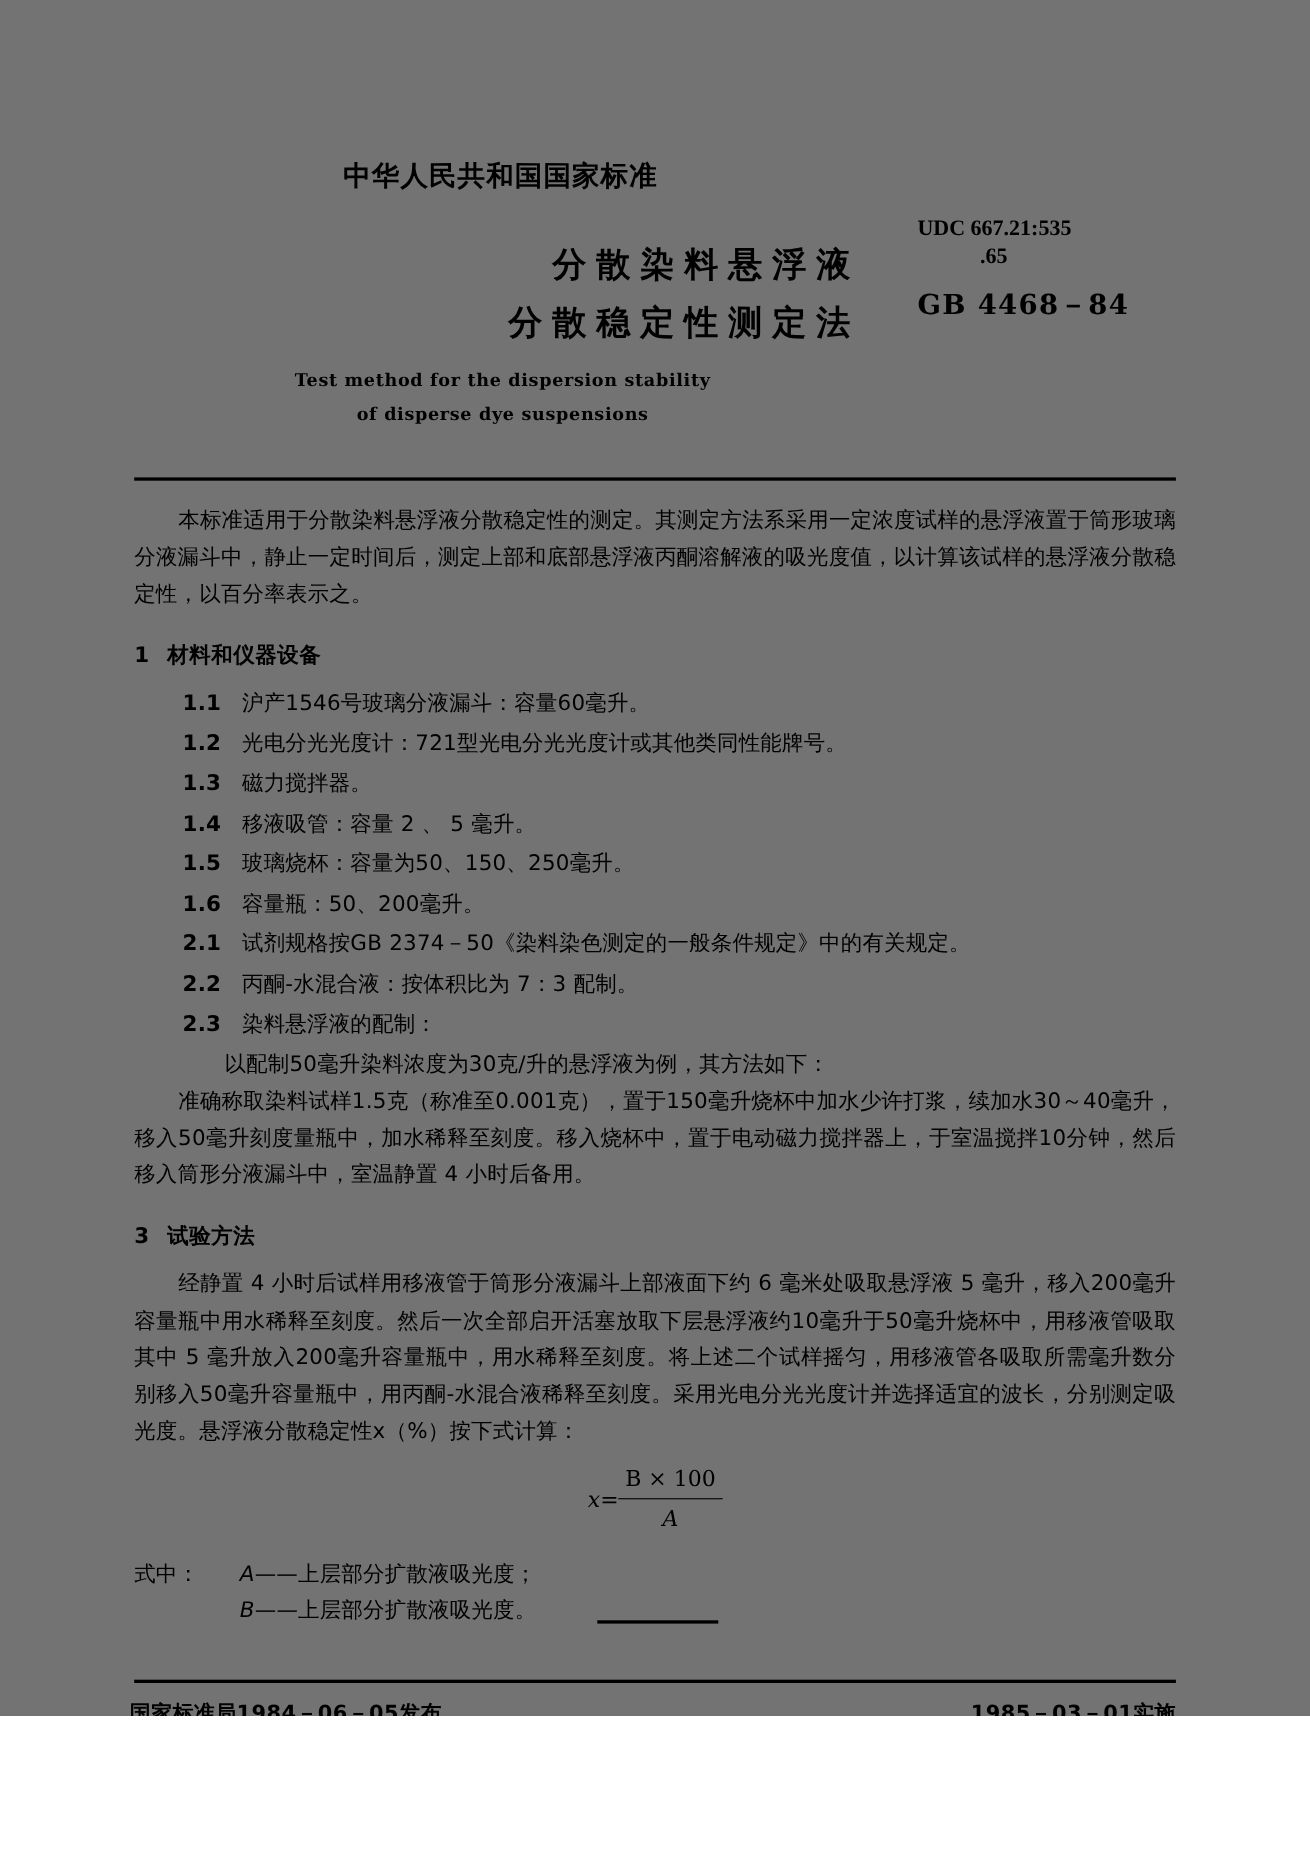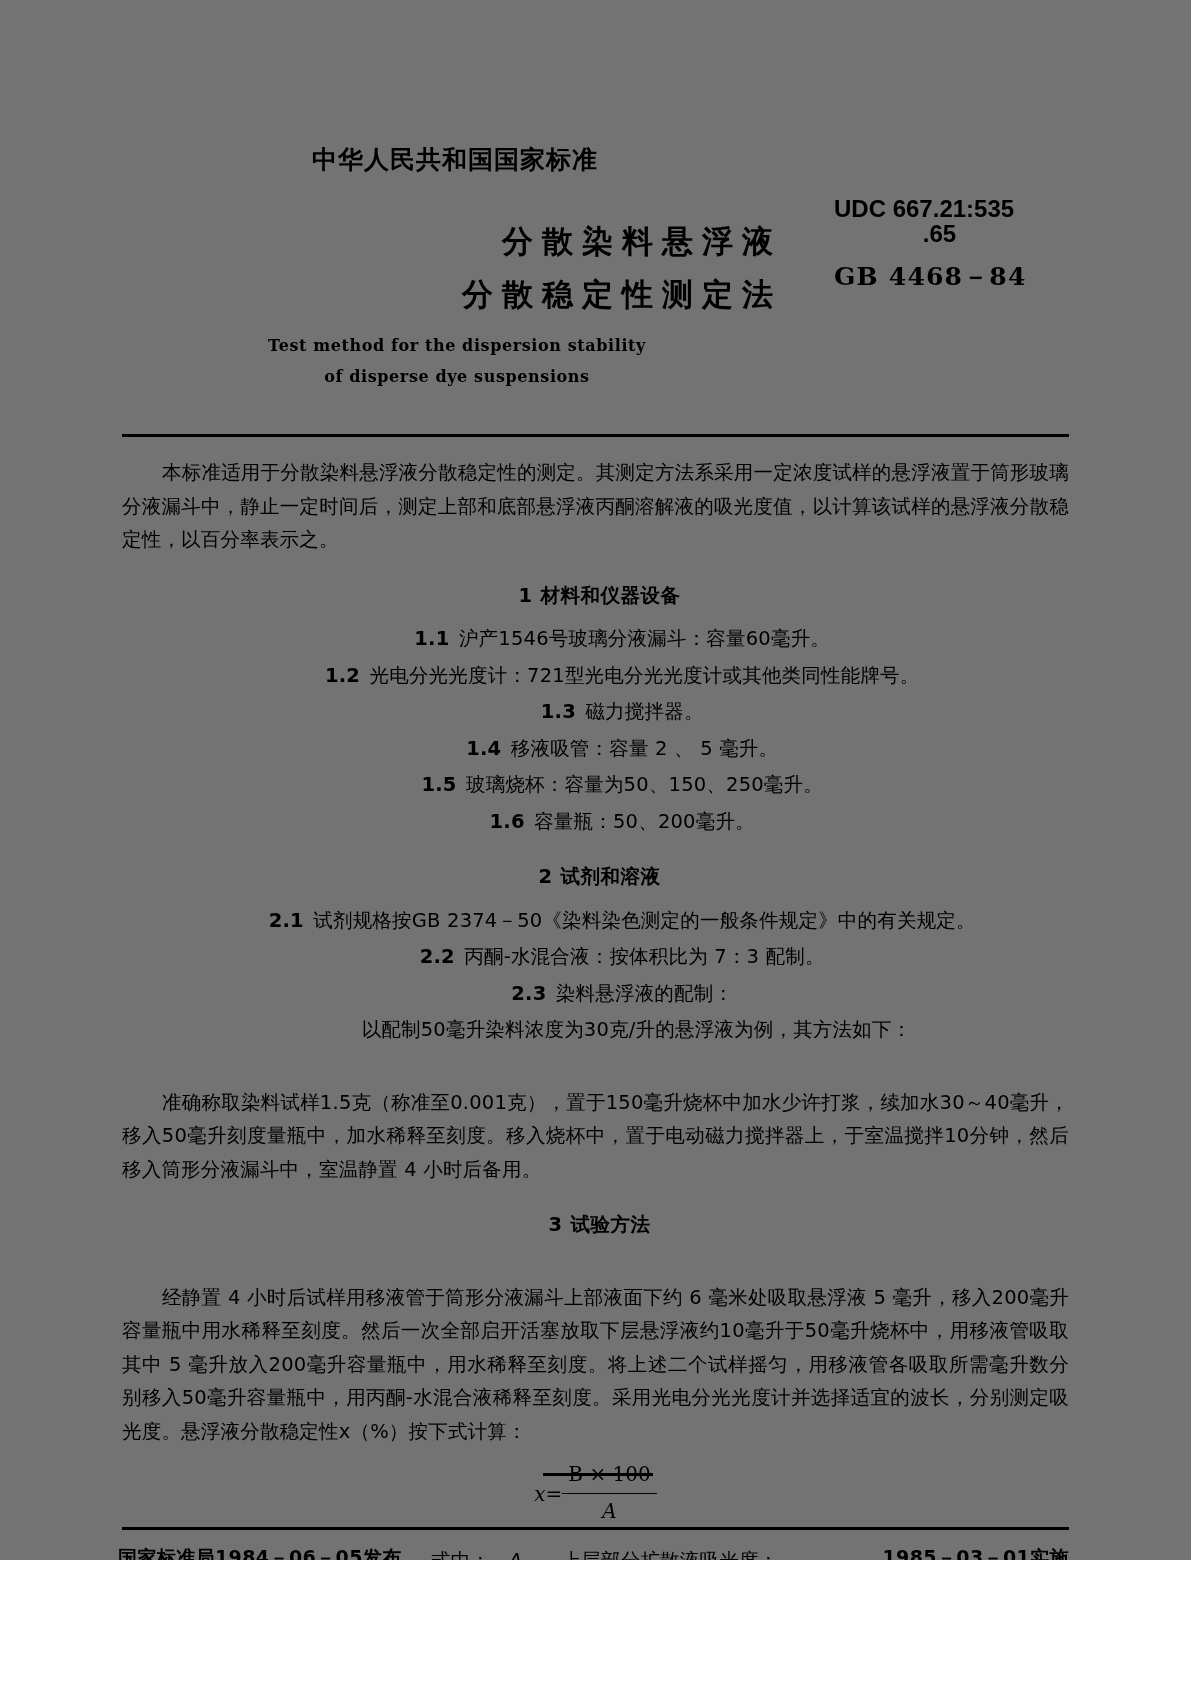--- a/index.html
+++ b/index.html
@@ -63,23 +63,23 @@
     font-weight: bold;
     font-size: 16px;
     line-height: 31px;
     letter-spacing: 0.6px;
     white-space: nowrap;
   }
   .udc-block {
     position: absolute;
     left: 712px;
     top: 196px;
-    font-family: Liberation Sans, sans-serif;
-    font-weight: bold;
-    font-size: 24px;
+    font-family: Liberation Serif, serif;
+    font-weight: bold;
+    font-size: 20px;
     line-height: 25px;
     white-space: nowrap;
   }
   .udc-block .udc-second {
     display: block;
     text-align: right;
     padding-right: 58px;
   }
   .gb-no {
     position: absolute;
@@ -103,21 +103,21 @@
 
   
   .body {
     position: absolute;
     left: 0;
     top: 456px;
     width: 947px;
     font-size: 19.5px;
     line-height: 33.5px;
   }
-  p { margin: 0; text-align: center; }
+  p { margin: 0; }
   .para {
     text-indent: 40px;
     text-align: justify;
     text-justify: inter-ideograph;
     letter-spacing: 0.2px;
   }
   .sec-head {
     font-weight: bold;
     margin-top: 22px;
     margin-bottom: 10px;
@@ -140,21 +140,20 @@
   .subpara {
     margin-left: 44px;
     text-indent: 38px;
     letter-spacing: 0.2px;
   }
   .long {
     text-indent: 40px;
     text-align: justify;
     text-justify: inter-ideograph;
     letter-spacing: 0.2px;
-    margin-top: 39px;
   }
 
   
   .formula {
     margin: 12px 0 6px 0;
     text-align: center;
     font-family: "DejaVu Serif", "Liberation Serif", serif;
     font-size: 20px;
   }
   .frac-wrap {
@@ -278,23 +277,20 @@
       <p class="item">
         <span class="num">1.4</span><span>移液吸管：容量 2 、 5 毫升。</span>
       </p>
       <p class="item">
         <span class="num">1.5</span><span>玻璃烧杯：容量为50、150、250毫升。</span>
       </p>
       <p class="item">
         <span class="num">1.6</span><span>容量瓶：50、200毫升。</span>
       </p>
 
-      <p class="sec-head">
-        <span class="num">2</span><span>试剂和溶液</span>
-      </p>
       <p class="item">
         <span class="num">2.1</span><span>试剂规格按GB 2374－50《染料染色测定的一般条件规定》中的有关规定。</span>
       </p>
       <p class="item">
         <span class="num">2.2</span><span>丙酮-水混合液：按体积比为 7：3 配制。</span>
       </p>
       <p class="item">
         <span class="num">2.3</span><span>染料悬浮液的配制：</span>
       </p>
       <p class="subpara">以配制50毫升染料浓度为30克/升的悬浮液为例，其方法如下：</p>

